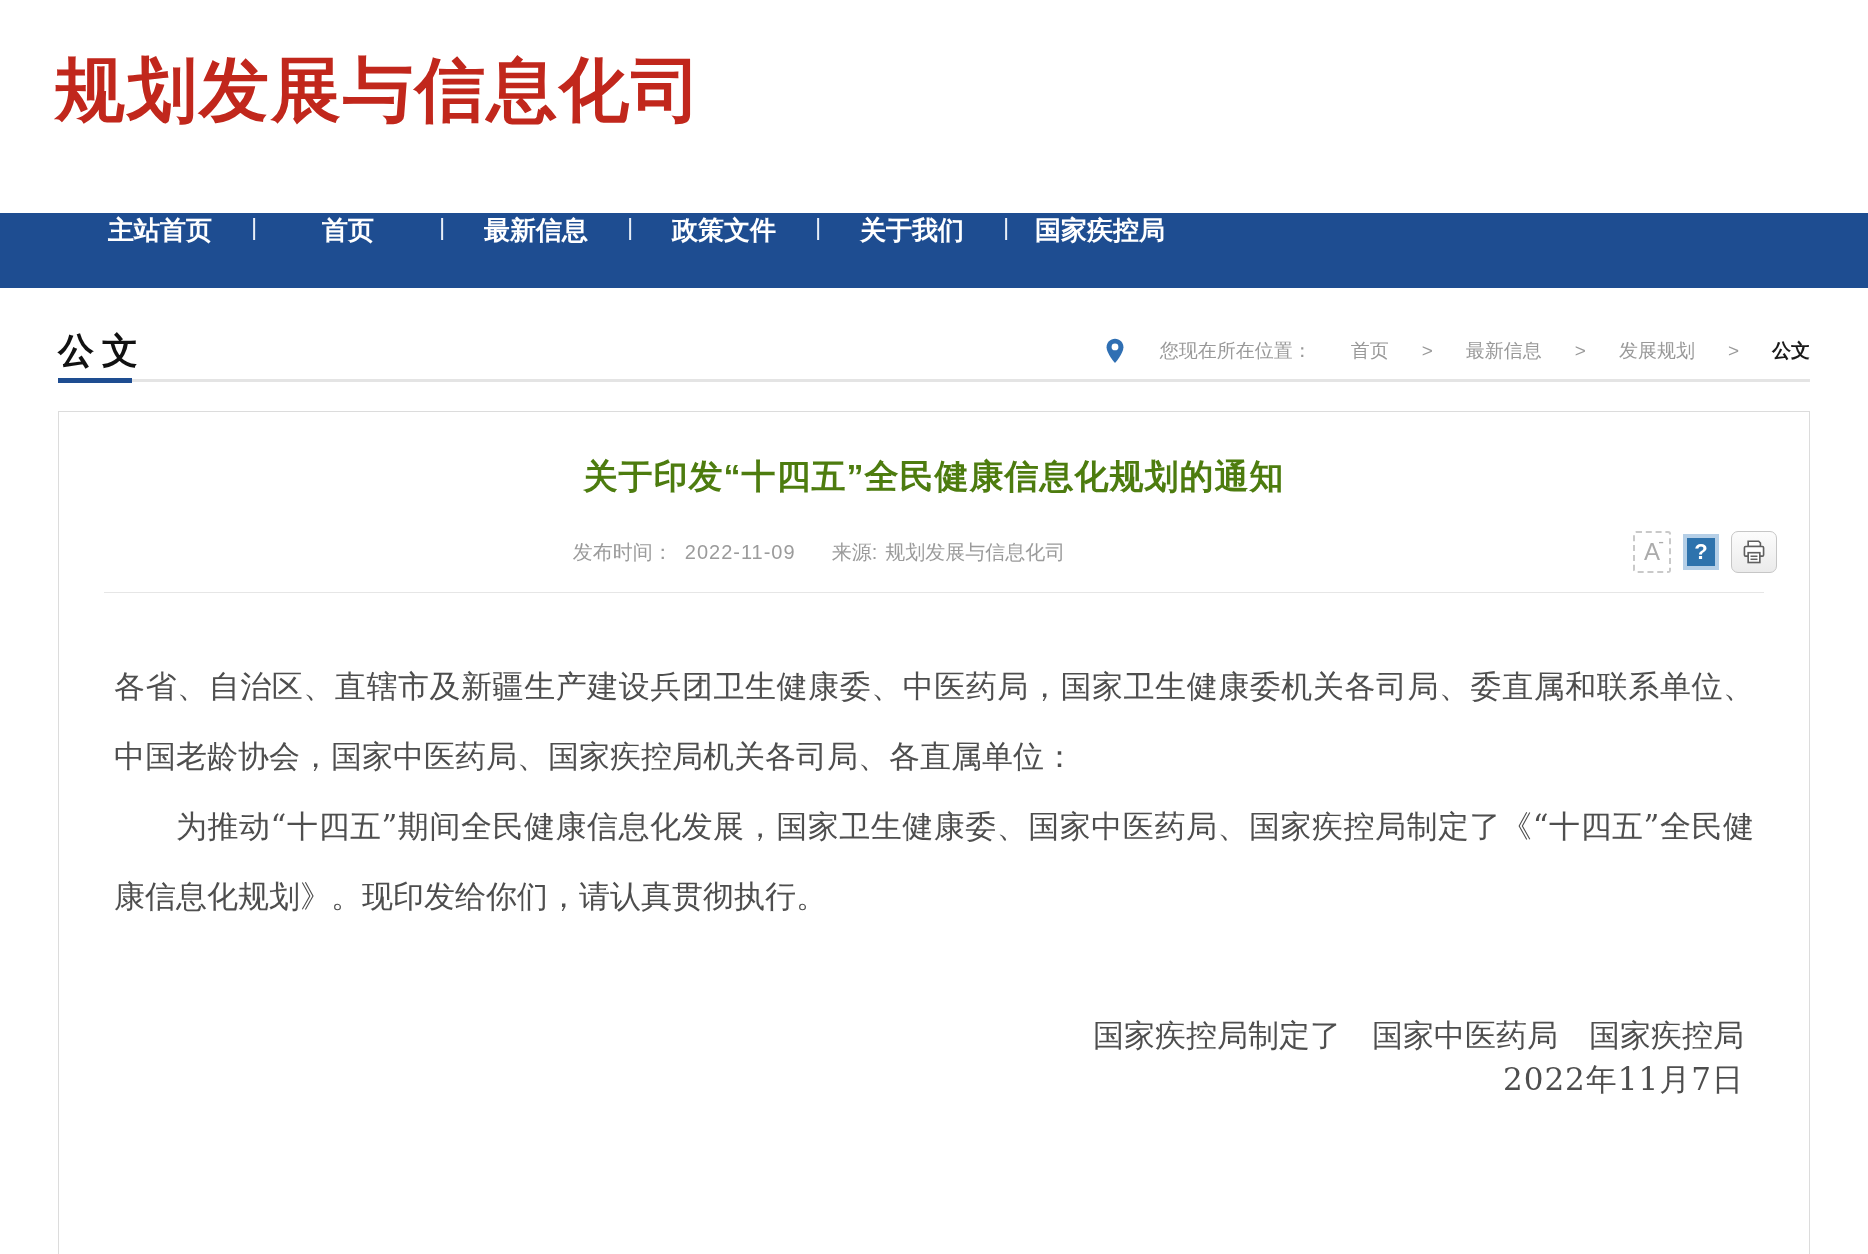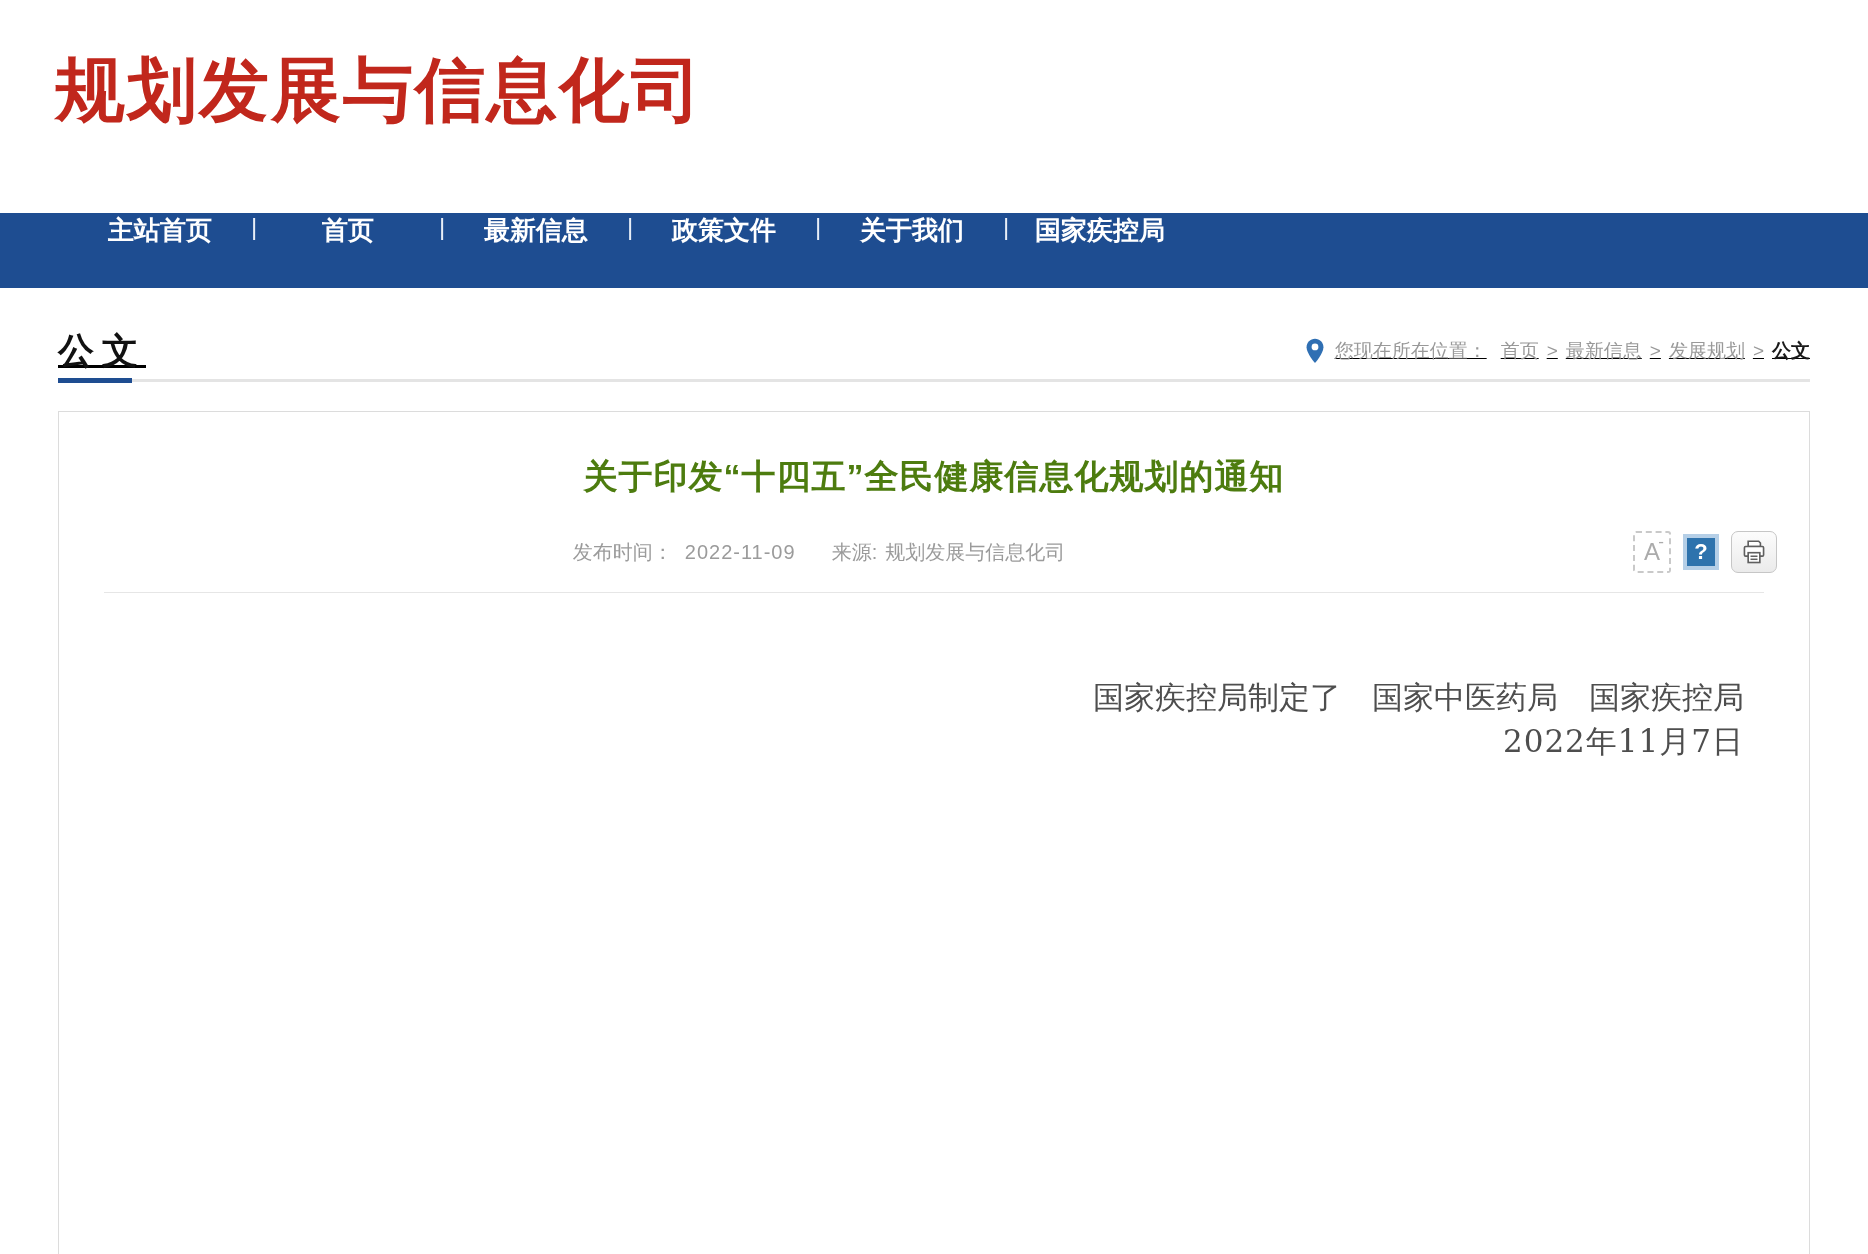--- a/index.html
+++ b/index.html
@@ -16,27 +16,27 @@
   }
   
   .nav { height:75px; background:#1e4d91; display:flex; align-items:flex-start; padding-left:72px; }
   .nav-item {
     width:176px; text-align:center; color:#ffffff; font-size:26px; font-weight:bold;
     cursor:pointer; white-space:nowrap;
   }
   .nav-sep { width:12px; text-align:center; color:#e8eef7; font-size:24px; font-weight:normal; }
   
   .crumb-row {
-    margin:44px 58px 0; display:flex; justify-content:space-between; align-items:flex-end;text-decoration:underline;
+    margin:44px 58px 0; display:flex; justify-content:space-between; align-items:flex-end;
   }
   .section-title {
     font-family:"DejaVu Serif","Liberation Serif",serif;
     font-size:36px; font-weight:700; color:#111111; letter-spacing:8px; line-height:1;
   }
-  .breadcrumb { display:flex; align-items:center; margin-bottom:4px; font-size:19px; color:#999999; }
+  .breadcrumb { display:flex; align-items:center; margin-bottom:4px; font-size:19px; color:#999999;gap:25px; }
   .breadcrumb .pin { width:20px; height:26px; margin-right:10px; flex:0 0 auto; }
   .crumb-prefix { margin-right:10px; }
   .crumb-link { color:#999999; cursor:pointer; margin:0 4px; }
   .crumb-sep { color:#999999; margin:0 4px; }
   .crumb-current { color:#1a1a1a; font-weight:600; margin-left:4px; }
   .section-rule { position:relative; height:5px; margin:10px 58px 0; }
   .section-rule .gray { position:absolute; left:0; right:0; top:1px; height:3px; background:#e4e4e4; }
   .section-rule .blue { position:absolute; left:0; top:0; width:74px; height:5px; background:#1e4d91; }
   
   .content-box {
@@ -157,18 +157,22 @@
           <rect x="9" y="15" width="6" height="1.3" fill="#5f5f5f"></rect>
           <rect x="9" y="17.6" width="6" height="1.3" fill="#5f5f5f"></rect>
         </svg>
       </div>
     </div>
   </div>
 
   <div class="meta-divider"></div>
 
 
+  <div class="article-body">
+    <p>各省、自治区、直辖市及新疆生产建设兵团卫生健康委、中医药局，国家卫生健康委机关各司局、委直属和联系单位、中国老龄协会，国家中医药局、国家疾控局机关各司局、各直属单位：</p>
+    <p class="indent">为推动“十四五”期间全民健康信息化发展，国家卫生健康委、国家中医药局、国家疾控局制定了《“十四五”全民健康信息化规划》。现印发给你们，请认真贯彻执行。</p>
+  </div>
 
   <div class="signature-block">
     <div class="sign-names">国家疾控局制定了　国家中医药局　国家疾控局</div>
     <div class="sign-date">2022年11月7日</div>
   </div>
 </div>
 
 </body></html>

